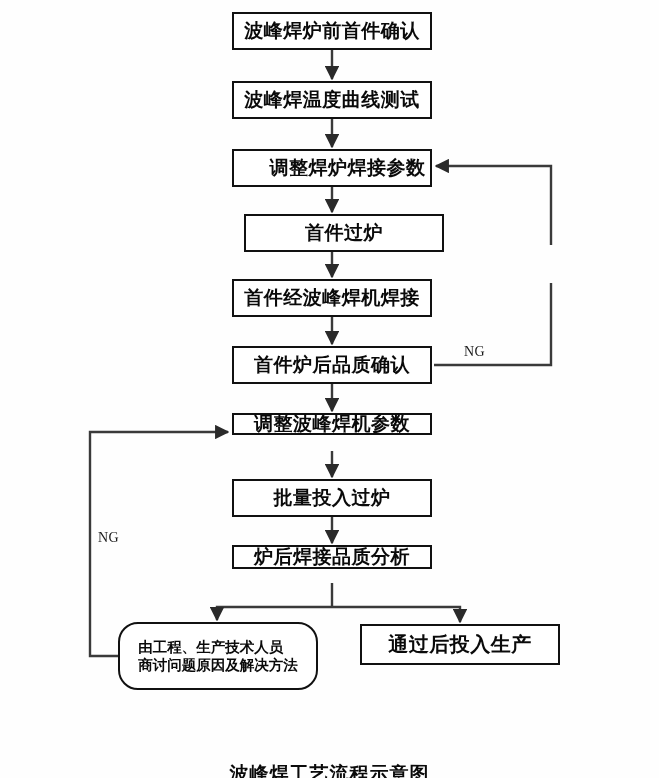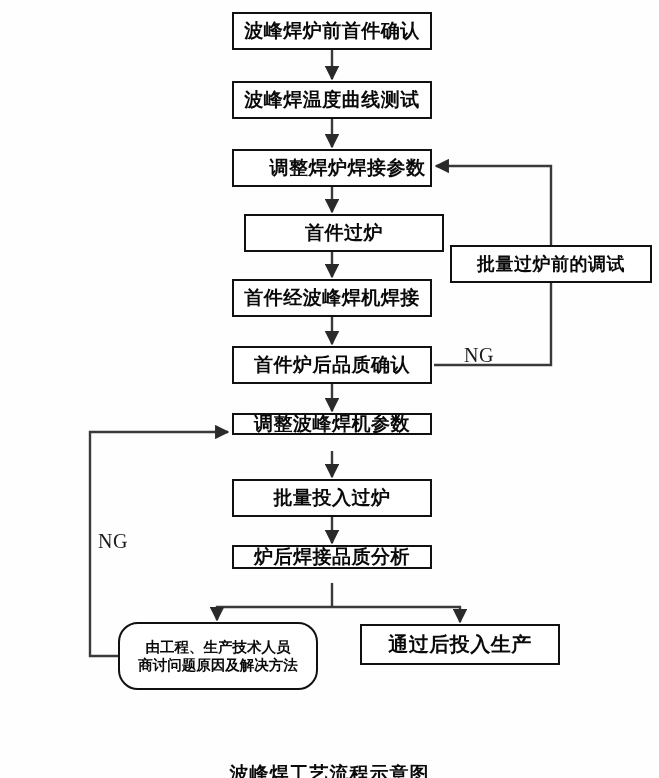--- a/index.html
+++ b/index.html
@@ -18,21 +18,21 @@
     overflow: hidden;
   }
   .node {
     position: absolute;
     box-sizing: border-box;
     background: #ffffff;
     border: 2px solid #111111;
     display: flex;
     align-items: center;
     justify-content: center;
-    text-align: center;
+    text-align: left;
     color: #0a0a0a;
     font-weight: 700;
     letter-spacing: 0.5px;
     line-height: 1.25;
     white-space: pre-line;
   }
   .node.main {
     font-size: 19px;
   }
   .node.side {
@@ -42,21 +42,21 @@
     font-size: 14.5px;
     font-weight: 700;
     letter-spacing: 0;
   }
   .node.terminal {
     font-size: 20px;
   }
   .edge-label {
     position: absolute;
     font-family: "Liberation Serif", "DejaVu Serif", serif;
-    font-size: 20px;
+    font-size: 14px;
     color: #1a1a1a;
     letter-spacing: 0.5px;
   }
   #title {
     position: absolute;
     left: 0;
     right: 0;
     text-align: center;
     font-size: 19px;
     font-weight: 700;
@@ -135,23 +135,20 @@
   </div>
 
   <div class="node main" style="left:232px; top:479px; width:200px; height:38px;">
     <span>批量投入过炉</span>
   </div>
 
   <div class="node main" style="left:232px; top:545px; width:200px; height:24px;">
     <span>炉后焊接品质分析</span>
   </div>
 
-  <div class="node side" style="left:450px; top:245px; width:202px; height:38px;">
-    <span>批量过炉前的调试</span>
-  </div>
 
   <div class="node small" style="left:118px; top:622px; width:200px; height:68px;border-radius:20px;">
     <span>由工程、生产技术人员
 商讨问题原因及解决方法</span>
   </div>
 
   <div class="node terminal" style="left:360px; top:624px; width:200px; height:41px;">
     <span>通过后投入生产</span>
   </div>
 

